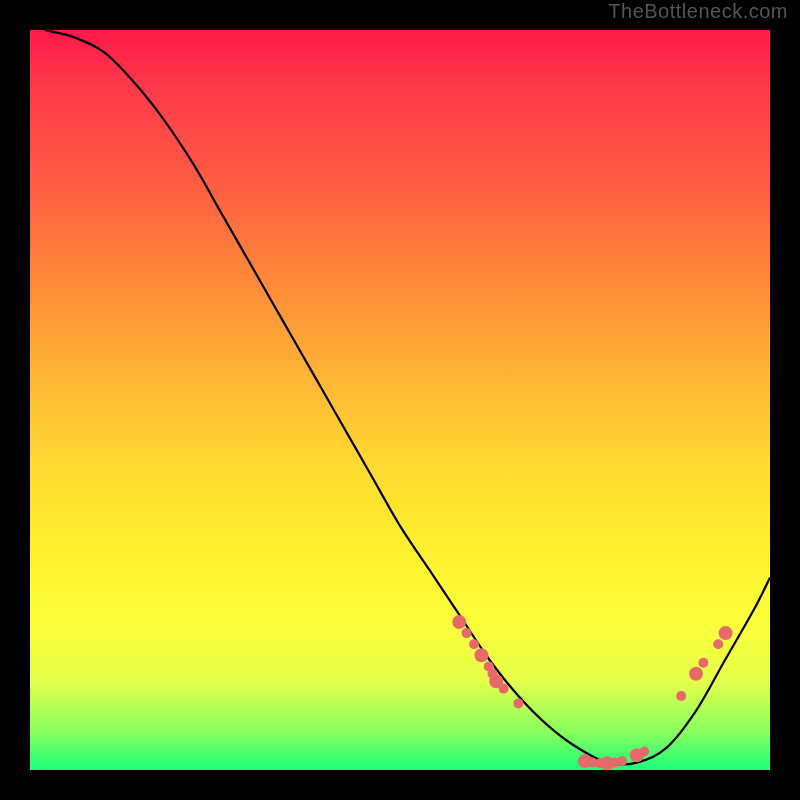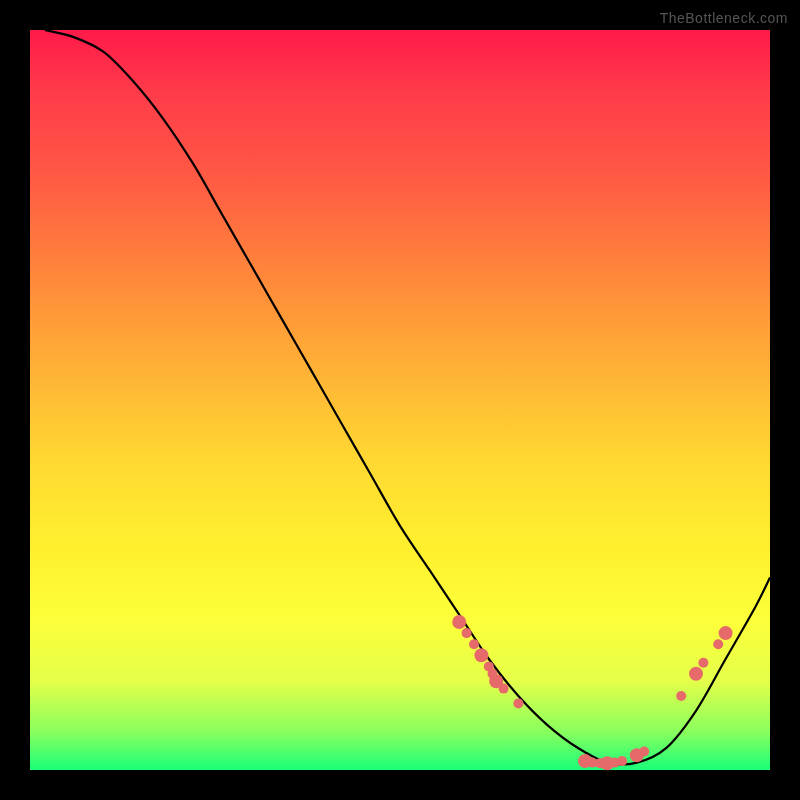--- a/index.html
+++ b/index.html
@@ -11,24 +11,24 @@
     overflow: hidden;
     font-family: Arial, Helvetica, sans-serif;
   }
   .wrap {
     position: relative;
     width: 800px;
     height: 800px;
   }
   .watermark {
     position: absolute;
-    top: 10px;
+    top: 0;
     right: 12px;
     color: #555;
-    font-size: 14px;
+    font-size: 20px;
     font-weight: 500;
     letter-spacing: 0.5px;
     z-index: 5;
     text-align: right;
   }
   .plot-area {
     position: absolute;
     left: 30px;
     top: 30px;
     width: 740px;

